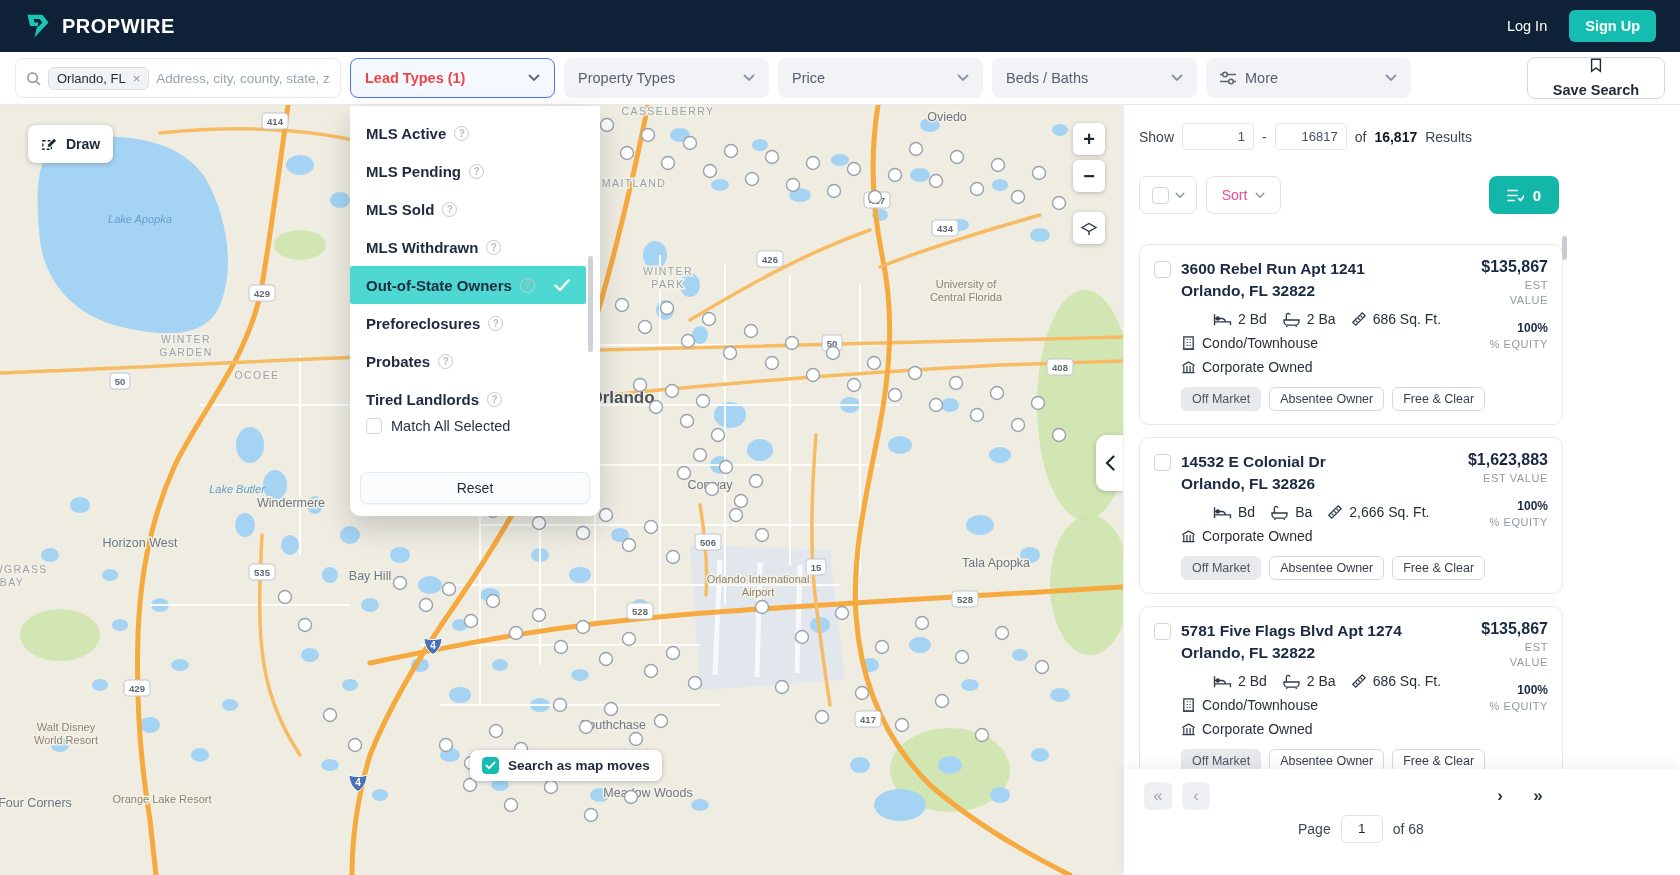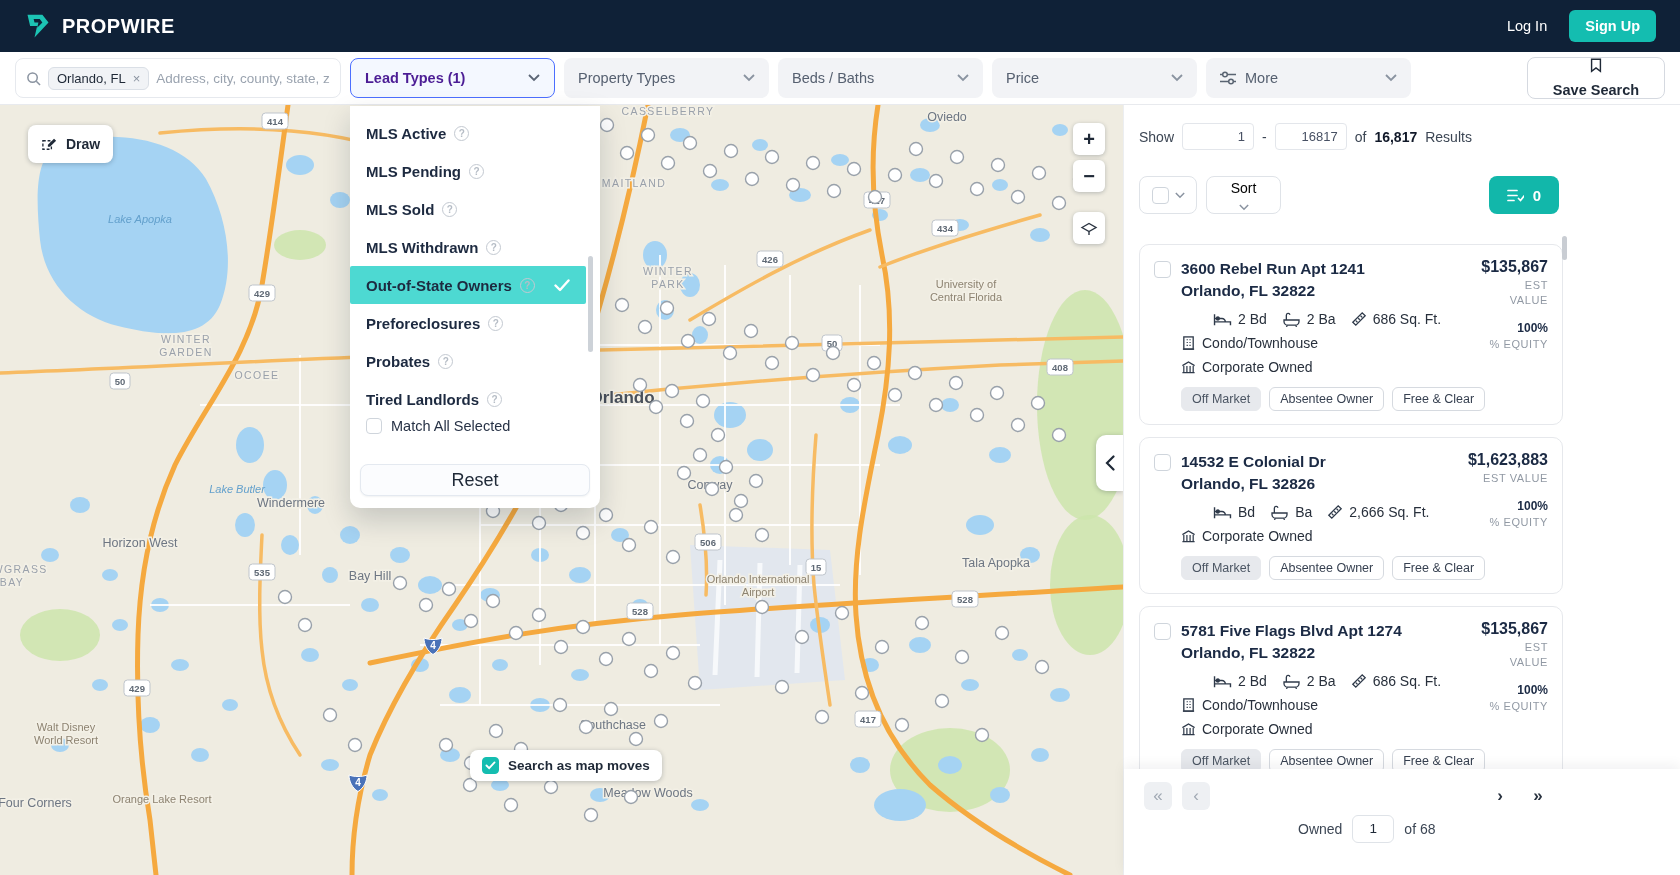--- a/index.html
+++ b/index.html
@@ -16,21 +16,21 @@
 
   
   .filterbar { height:53px; background:#fff; border-bottom:1px solid #e8eaee; display:flex; align-items:center; padding:0 15px; gap:9px; position:relative; z-index:30; }
   .searchbox { width:326px; height:40px; border:1px solid #e6e9ee; border-radius:8px; display:flex; align-items:center; gap:7px; padding:0 10px; background:#fff; }
   .chip { background:#f1f3f6; border:1px solid #dadfe6; border-radius:6px; padding:3px 8px; font-size:13px; color:#1f2937; display:flex; align-items:center; gap:7px; white-space:nowrap; }
   .chip .x { color:#8a93a0; cursor:pointer; font-size:13px; }
   .searchbox input { border:none; outline:none; flex:1; font-size:13.5px; color:#374151; font-family:"Liberation Sans",sans-serif; min-width:0; }
   .searchbox input::placeholder { color:#9aa3af; }
   .fbtn { height:40px; width:205px; background:#f2f3f6; border:none; border-radius:8px; display:flex; align-items:center; justify-content:space-between; padding:0 14px; font-size:14.5px; color:#566070; cursor:pointer; font-family:"Liberation Sans",sans-serif; }
   .fbtn .lbl { display:flex; align-items:center; gap:9px; }
-  .fbtn.active { background:#f4f8ff; border:1.5px solid #4c6fff; color:#4c1d95; font-weight:600; }
+  .fbtn.active { background:#f4f8ff; border:1.5px solid #4c6fff; color:#ef4444; font-weight:600; }
   .savesearch { margin-left:auto; height:42px; width:138px; background:#fff; border:1px solid #d5d9e0; border-radius:8px; display:flex; align-items:center; justify-content:center; gap:9px; font-size:14.5px; font-weight:700; color:#1f2937; cursor:pointer;flex-direction:column; }
 
   
   .main { position:absolute; top:105px; left:0; right:0; bottom:0; }
   .maparea { position:absolute; left:0; top:0; width:1123px; height:770px; background:#efece1; overflow:hidden; }
   .maparea svg.basemap { position:absolute; inset:0; }
   svg text { text-anchor:middle; font-family:"Liberation Sans",sans-serif; }
   .ml-city  { font-size:17px; fill:#49505b; font-weight:600; paint-order:stroke; stroke:#f3f0e6; stroke-width:3px; }
   .ml-town  { font-size:12.5px; fill:#6d7683; paint-order:stroke; stroke:#f3f0e6; stroke-width:3px; }
   .ml-small { font-size:10.5px; fill:#9aa1ab; letter-spacing:1.4px; paint-order:stroke; stroke:#f3f0e6; stroke-width:3px; }
@@ -56,31 +56,31 @@
   .cbx { width:17px; height:17px; border:1.5px solid #cfd5dc; border-radius:4px; background:#fff; display:inline-flex; align-items:center; justify-content:center; flex-shrink:0; cursor:pointer; }
   .cbx.checked { background:#14bdb0; border-color:#14bdb0; }
 
   
   .leadpanel { position:absolute; left:350px; top:106px; width:250px; background:#fff; border-radius:0 0 10px 10px; box-shadow:0 12px 28px rgba(13,26,44,.18); z-index:40; padding-top:8px; }
   .menu-item { height:38px; display:flex; align-items:center; gap:8px; padding:0 16px; margin-right:14px; font-size:15px; font-weight:600; color:#1d2a40; cursor:pointer; }
   .menu-item.selected { background:#4dd9d2; border-radius:2px; }
   .mi-check { margin-left:auto; display:flex; }
   .q-icon { width:15px; height:15px; border:1.5px solid #c3c9d1; border-radius:50%; color:#b6bdc6; font-size:10px; font-weight:bold; display:inline-flex; align-items:center; justify-content:center; flex-shrink:0; cursor:pointer; }
   .matchall { height:34px; display:flex; align-items:flex-start; gap:9px; padding:0 16px; font-size:14.5px; color:#273246; font-weight:400; }
-  .resetbtn { display:block; margin:12px 10px 12px; width:230px; height:32px; background:#fbfcfe; border:1px solid #e4e9f0; border-radius:8px; font-size:18px; color:#1f2937; cursor:pointer; box-shadow:0 1px 2px rgba(13,26,44,.06); font-family:"Liberation Sans",sans-serif; }
+  .resetbtn { display:block; margin:20px 10px 12px; width:230px; height:32px; background:#fbfcfe; border:1px solid #e4e9f0; border-radius:8px; font-size:14px; color:#1f2937; cursor:pointer; box-shadow:0 1px 2px rgba(13,26,44,.06); font-family:"Liberation Sans",sans-serif; }
   .panel-scroll { position:absolute; right:7px; top:150px; width:5px; height:96px; background:#cdd2d8; border-radius:3px; cursor:pointer; }
 
   
   .results { position:absolute; left:1123px; top:0; right:0; bottom:0; background:#fff; border-left:1px solid #eceef1; padding:18px 0 0 15px; }
   .showrow { display:flex; align-items:center; gap:8px; font-size:14px; color:#3c4654; }
   .rangeinput { width:72px; height:27px; border:1px solid #e3e6eb; border-radius:4px; text-align:right; padding-right:8px; font-size:13px; color:#475063; font-family:"Liberation Sans",sans-serif; outline:none; }
   .showrow b { color:#101828; }
   .toolbar { margin-top:26px; display:flex; align-items:center; width:420px; }
   .selbtn { width:58px; height:38px; background:#fff; border:1px solid #dfe3e8; border-radius:8px; display:flex; align-items:center; justify-content:center; gap:6px; cursor:pointer; }
-  .sortbtn { margin-left:9px; width:75px; height:38px; background:#fff; border:1px solid #dfe3e8; border-radius:8px; display:flex; align-items:center; justify-content:center; gap:8px; font-size:14px; color:#000000; cursor:pointer; font-family:"Liberation Sans",sans-serif;flex-direction:column; }
+  .sortbtn { margin-left:9px; width:75px; height:38px; background:#fff; border:1px solid #dfe3e8; border-radius:8px; display:flex; align-items:center; justify-content:center; gap:8px; font-size:14px; color:#ec4899; cursor:pointer; font-family:"Liberation Sans",sans-serif; }
   .exportbtn { margin-left:auto; width:70px; height:38px; background:#12b7aa; border:none; border-radius:8px; display:flex; align-items:center; justify-content:center; gap:9px; color:#fff; font-size:15px; font-weight:700; cursor:pointer; font-family:"Liberation Sans",sans-serif; }
   .cards { margin-top:30px; width:424px; }
   .card { border:1px solid #e6e8ec; border-radius:10px; padding:13px 14px; margin-bottom:12px; display:flex; background:#fff; }
   .card .cbx { margin-top:3px; }
   .card-main { flex:1; margin-left:10px; min-width:0; }
   .addr { font-size:15.5px; font-weight:700; color:#1b2a44; line-height:22px; }
   .specs { display:flex; gap:15px; margin-top:9px;padding-left:32px; }
   .spec { display:inline-flex; align-items:center; gap:6px; font-size:14px; color:#28303c; white-space:nowrap; }
   .spec svg { color:#2f3a4a; flex-shrink:0; }
   .typerow { margin-top:8px; display:flex; }
@@ -140,27 +140,27 @@
         <path d="M1 1l5 5 5-5" stroke="#5b6575" stroke-width="1.8" fill="none"></path>
       </svg>
   </button>
   <button class="fbtn">
     <span class="lbl">Property Types</span>
     <svg width="12" height="8" viewBox="0 0 12 8">
         <path d="M1 1l5 5 5-5" stroke="#8a93a0" stroke-width="1.8" fill="none"></path>
       </svg>
   </button>
   <button class="fbtn">
-    <span class="lbl">Beds / Baths</span>
+    <span class="lbl">Price</span>
     <svg width="12" height="8" viewBox="0 0 12 8">
         <path d="M1 1l5 5 5-5" stroke="#8a93a0" stroke-width="1.8" fill="none"></path>
       </svg>
   </button>
   <button class="fbtn">
-    <span class="lbl">Price</span>
+    <span class="lbl">Beds / Baths</span>
     <svg width="12" height="8" viewBox="0 0 12 8">
         <path d="M1 1l5 5 5-5" stroke="#8a93a0" stroke-width="1.8" fill="none"></path>
       </svg>
   </button>
   <button class="fbtn">
     <span class="lbl">
       <svg width="16" height="14" viewBox="0 0 16 14">
         <path d="M0 3.5h16M0 10.5h16" stroke="#5a6472" stroke-width="1.5"></path>
         <circle cx="5" cy="3.5" r="2.3" fill="#f2f3f6" stroke="#5a6472" stroke-width="1.5"></circle>
         <circle cx="11" cy="10.5" r="2.3" fill="#f2f3f6" stroke="#5a6472" stroke-width="1.5"></circle>
@@ -762,21 +762,21 @@
             <div class="estline">% EQUITY</div>
           </div>
         </div>
       </div>
 
     <span class="results-scroll"></span>
 
     <div class="pagebar">
       <button class="pg disabled">«</button>
       <button class="pg disabled">‹</button>
-      <span class="pagelabel">Owned</span>
+      <span class="pagelabel">Page</span>
       <input class="pageinput" style="align-self: center;" value="1">
       <span class="oftotal" style="align-self:center">of 68</span>
       <span class="pgright">
         <button class="pg activech">›</button>
         <button class="pg activech">»</button>
       </span>
     </div>
   </aside>
 
 </div>

